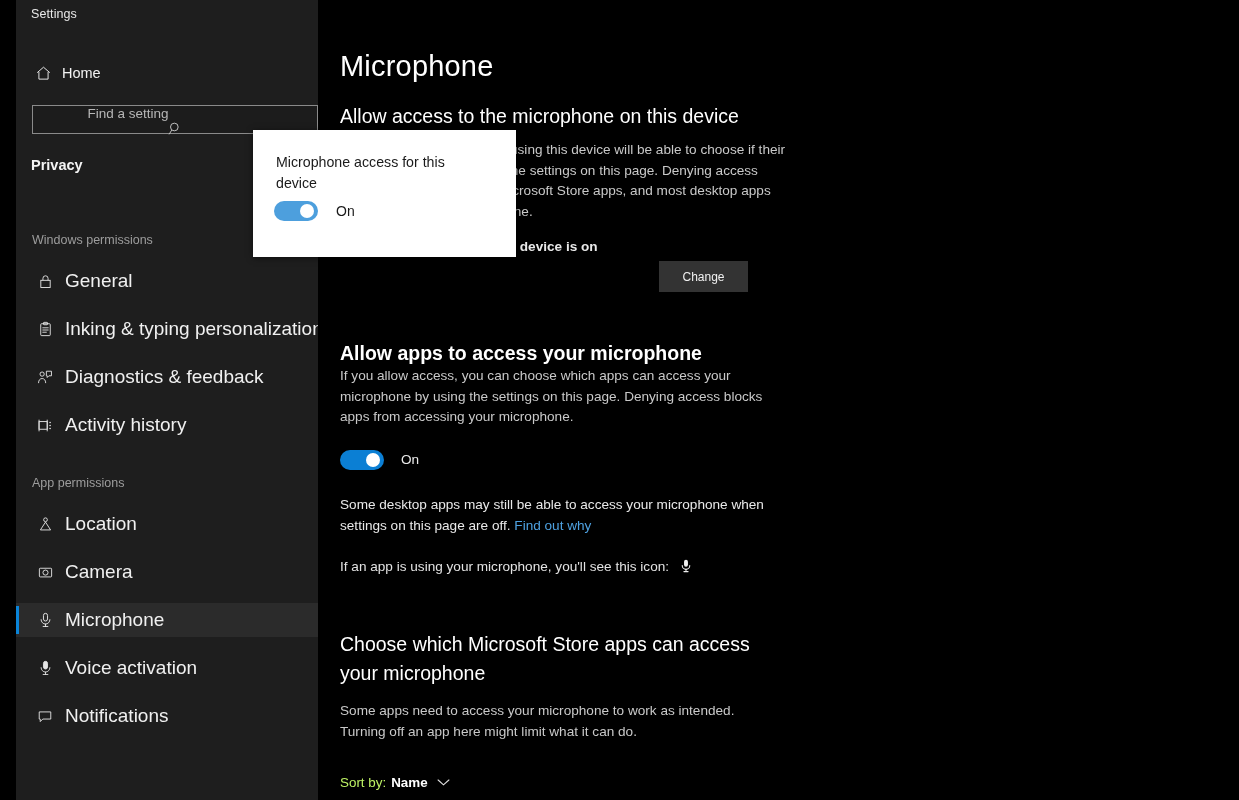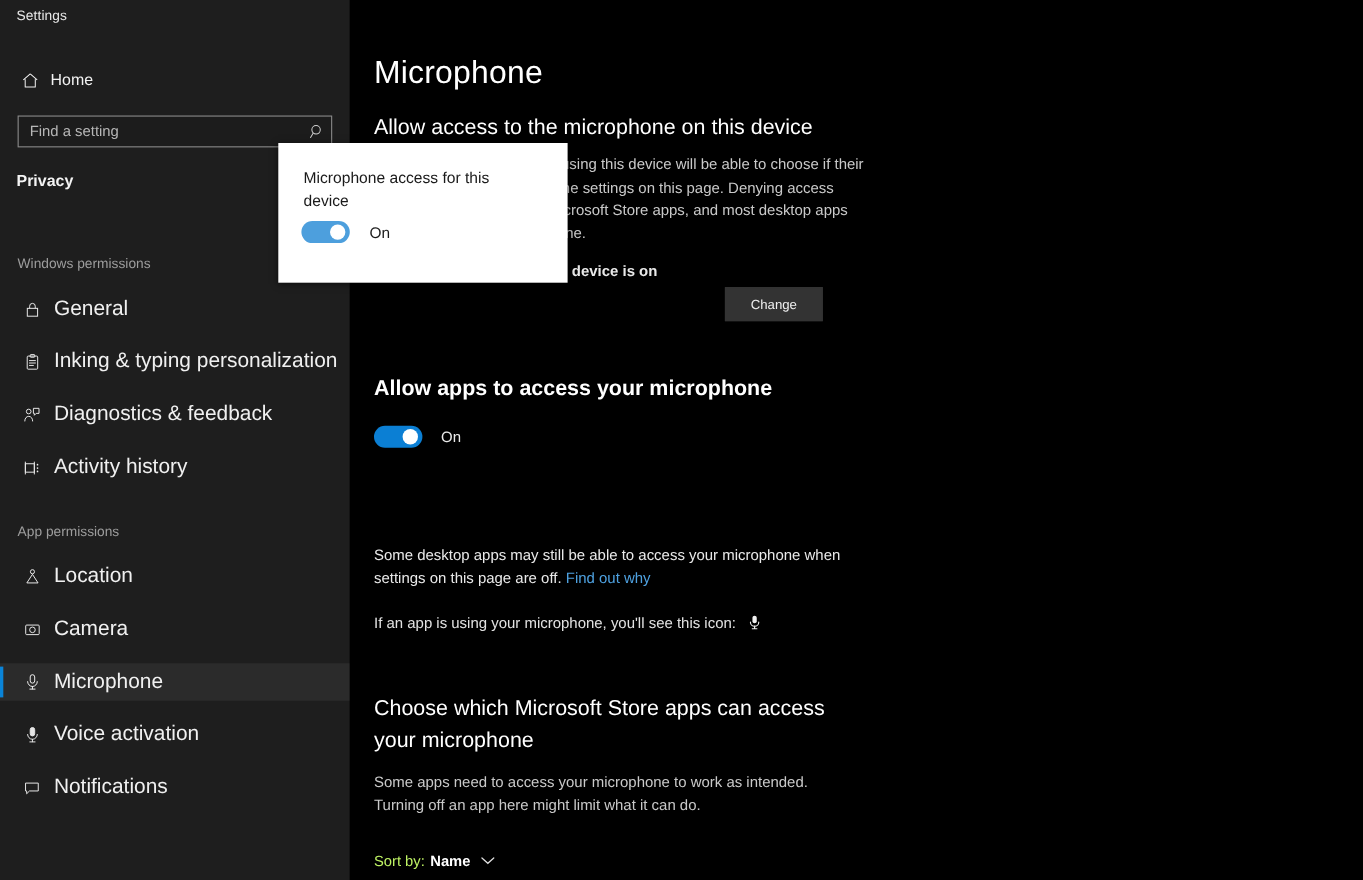--- a/index.html
+++ b/index.html
@@ -16,21 +16,21 @@
   #app {
     position: relative;
     width: 1239px;
     height: 800px;
     background: #000000;
   }
 
   
   #sidebar {
     position: absolute;
-    left: 0; top: 0;
+    left: 16px; top: 0;
     width: 318px;
     height: 800px;
     background: #1e1e1e;
     overflow: hidden;
   }
 
   .app-title {
     position: absolute;
     left: 15px; top: 7px;
     font-size: 12.5px;
@@ -47,21 +47,21 @@
   }
   .home-row .ico { width: 30px; display:flex; justify-content:center; align-items:center; }
   .home-row .lbl { font-size: 14.5px; color: #f2f2f2; margin-left: 4px; }
 
   .search-wrap {
     position: absolute;
     left: 16px; top: 105px;
     width: 286px; height: 29px;
     border: 1px solid #8a8a8a;
     background: #1c1c1c;
-    display: flex; align-items: center;
+    display: flex; align-items: center; flex-direction: column;
   }
   .search-wrap input {
     flex: 1;
     height: 100%;
     border: none; outline: none;
     background: transparent;
     color: #ddd;
     font-size: 13.5px;
     font-family: "Liberation Sans", sans-serif;
     padding: 0 8px 0 10px;
@@ -402,20 +402,21 @@
     <div class="sec1">
       <div class="h2">Allow access to the microphone on this device</div>
       <div class="body-txt">If you allow access, anyone using this device will be able to choose if their apps have access by using the settings on this page. Denying access blocks Windows features, Microsoft Store apps, and most desktop apps from accessing the microphone.</div>
       <div class="status-line">Microphone access for this device is on</div>
     </div>
 
     <button class="btn-change">Change</button>
 
     <div class="sec2">
       <div class="h2">Allow apps to access your microphone</div>
+      <div class="body-txt">If you allow access, you can choose which apps can access your microphone by using the settings on this page. Denying access blocks apps from accessing your microphone.</div>
       <div class="toggle-row">
         <div class="toggle">
           <div class="knob"></div>
         </div>
         <span class="tlabel">On</span>
       </div>
     </div>
 
     <div class="note1 body-txt bright">
       <span>Some desktop apps may still be able to access your microphone when settings on this page are off.</span>

